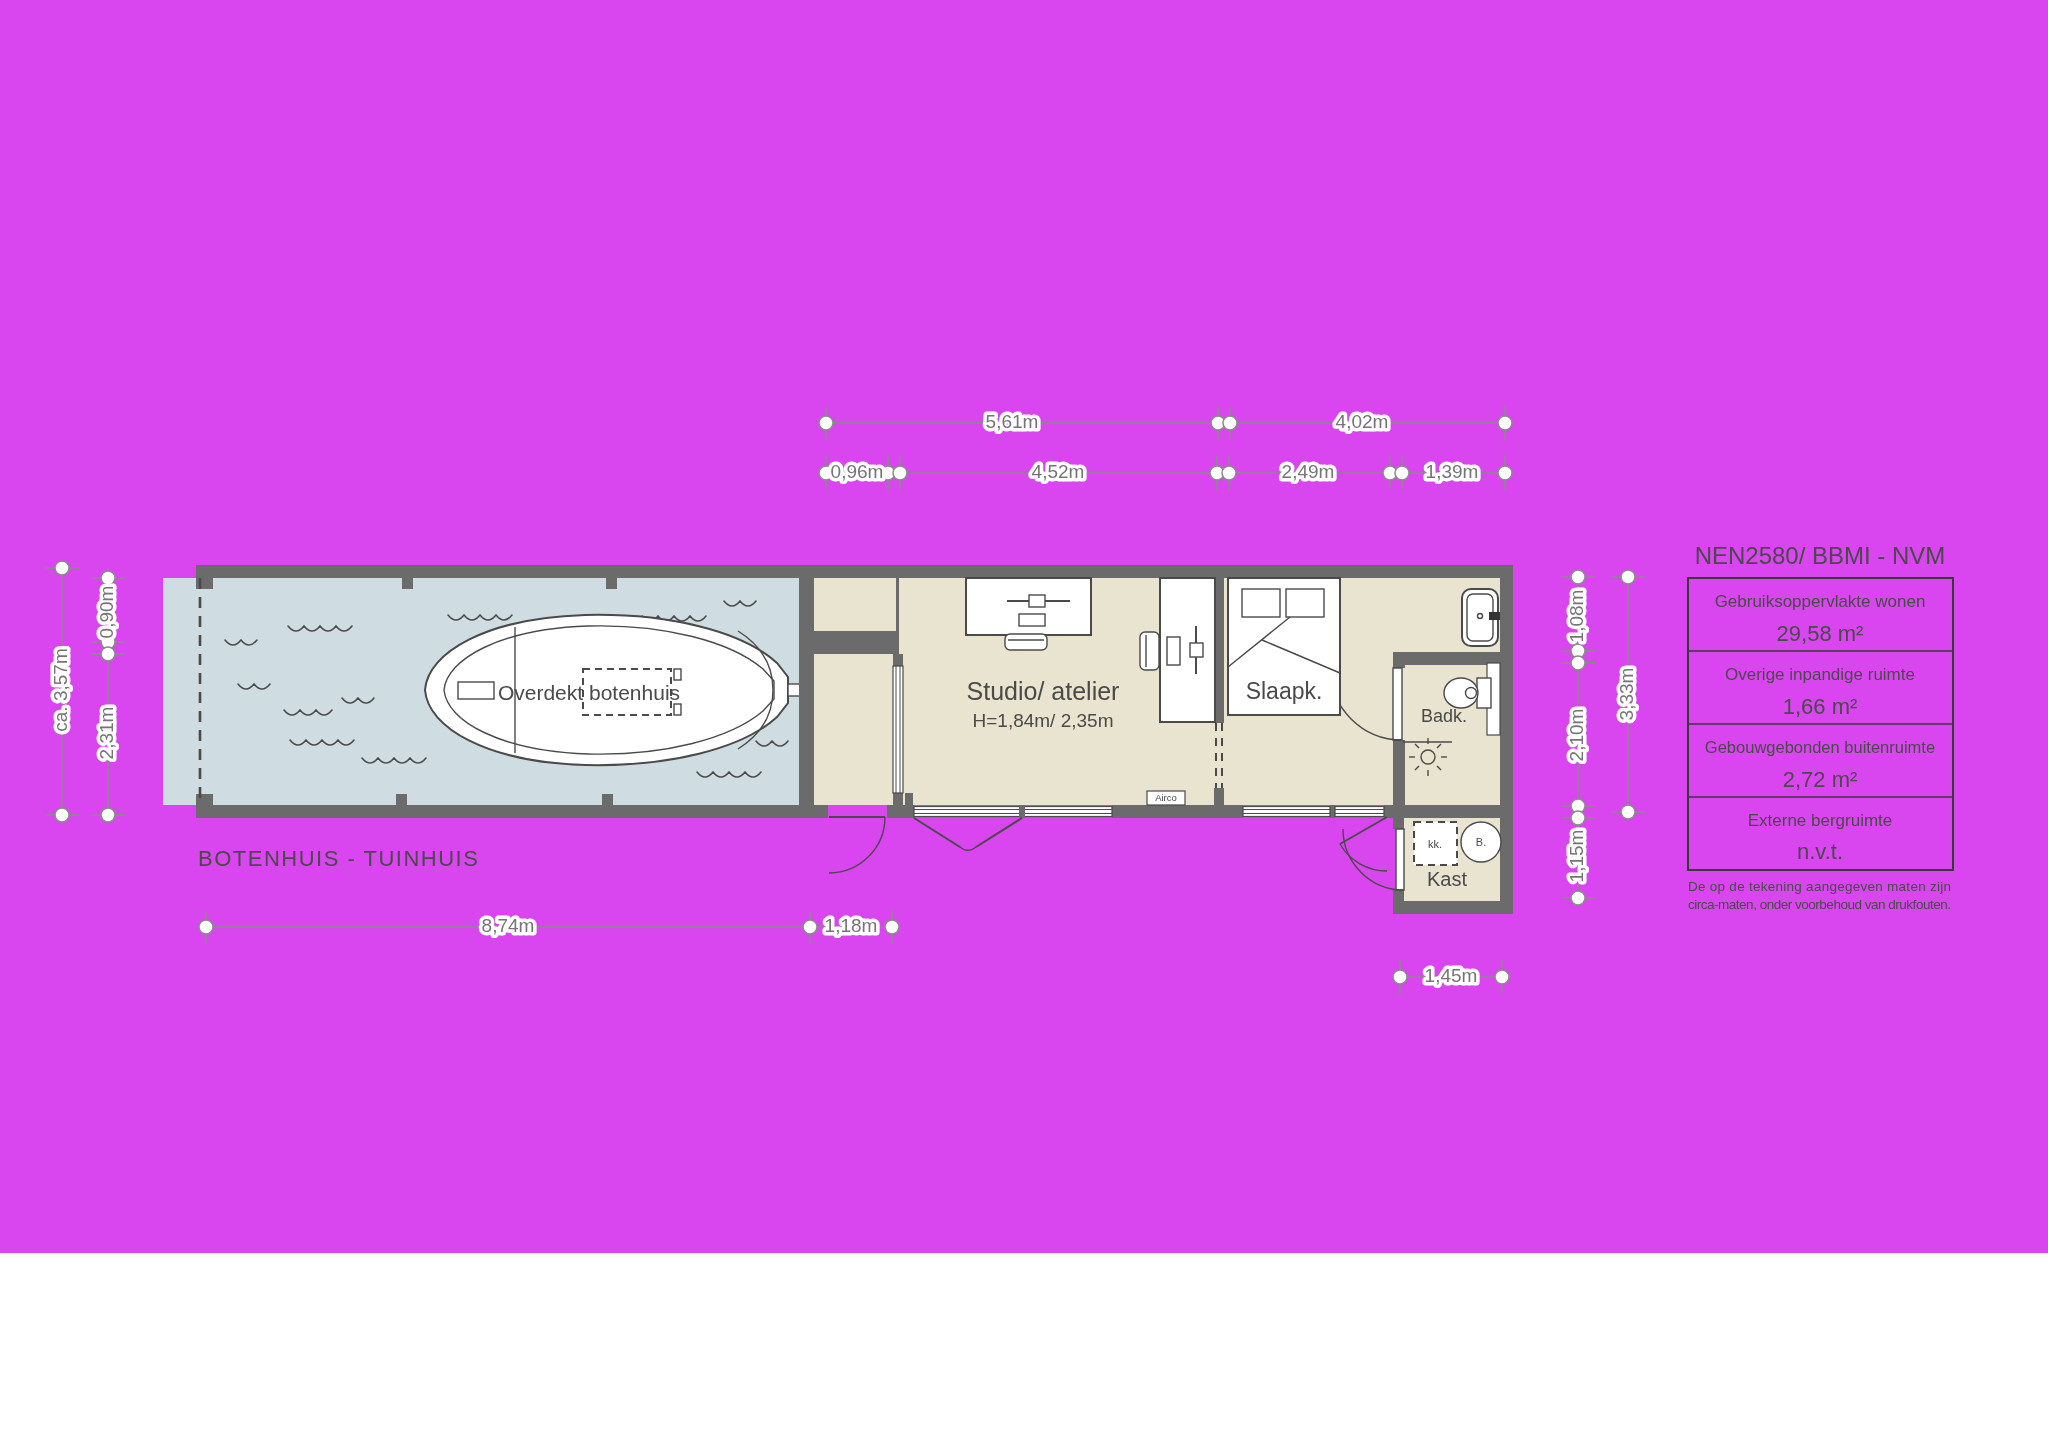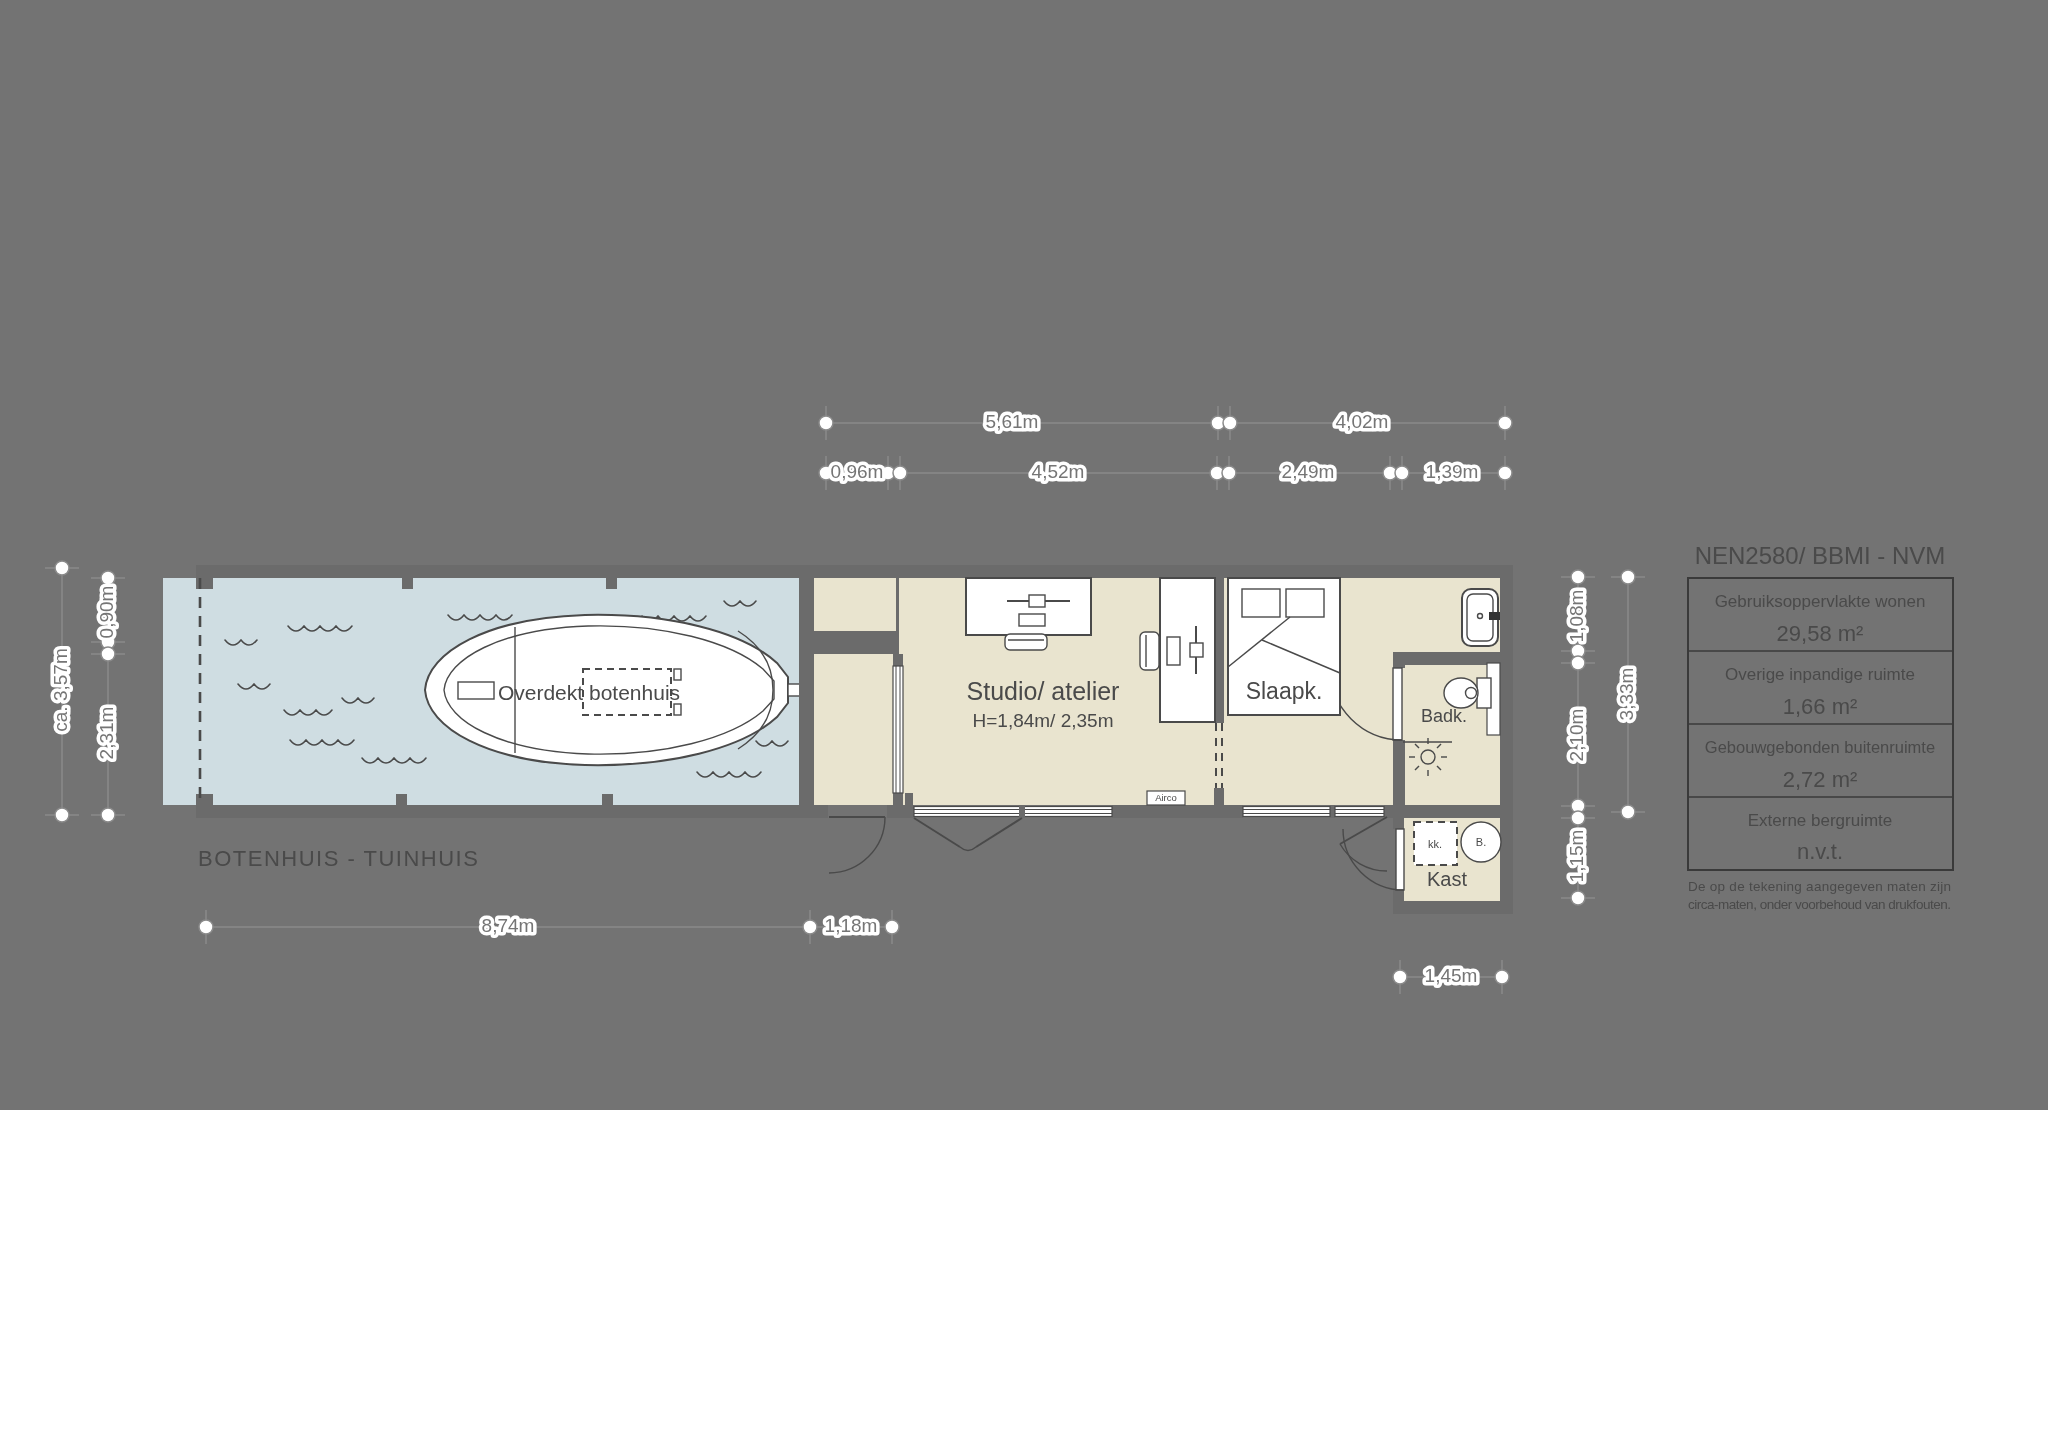--- a/index.html
+++ b/index.html
@@ -1,16 +1,16 @@
 <!DOCTYPE html>
 <html><head>
 <meta charset="utf-8">
 <style>
   html,body{margin:0;padding:0;background:#fff;}
-  .canvas{position:relative;width:2048px;height:1110px;background:#737373;overflow:hidden;}
+  .canvas{position:relative;width:2048px;height:1253px;background:#d946ef;overflow:hidden;}
   svg{display:block;}
   .wall{fill:#6b6b6b;}
   .water{fill:#cfdde2;}
   .floor{fill:#e9e4cf;}
   .fw{fill:#ffffff;stroke:#4a4a4a;stroke-width:2;}
   .fwt{fill:#ffffff;stroke:#4a4a4a;stroke-width:1.4;}
   .ln{stroke:#4a4a4a;stroke-width:2;fill:none;}
   .ln1{stroke:#4a4a4a;stroke-width:1.4;fill:none;}
   .darkfill{fill:#333;}
   .win{fill:#ffffff;stroke:#4a4a4a;stroke-width:1.2;}

